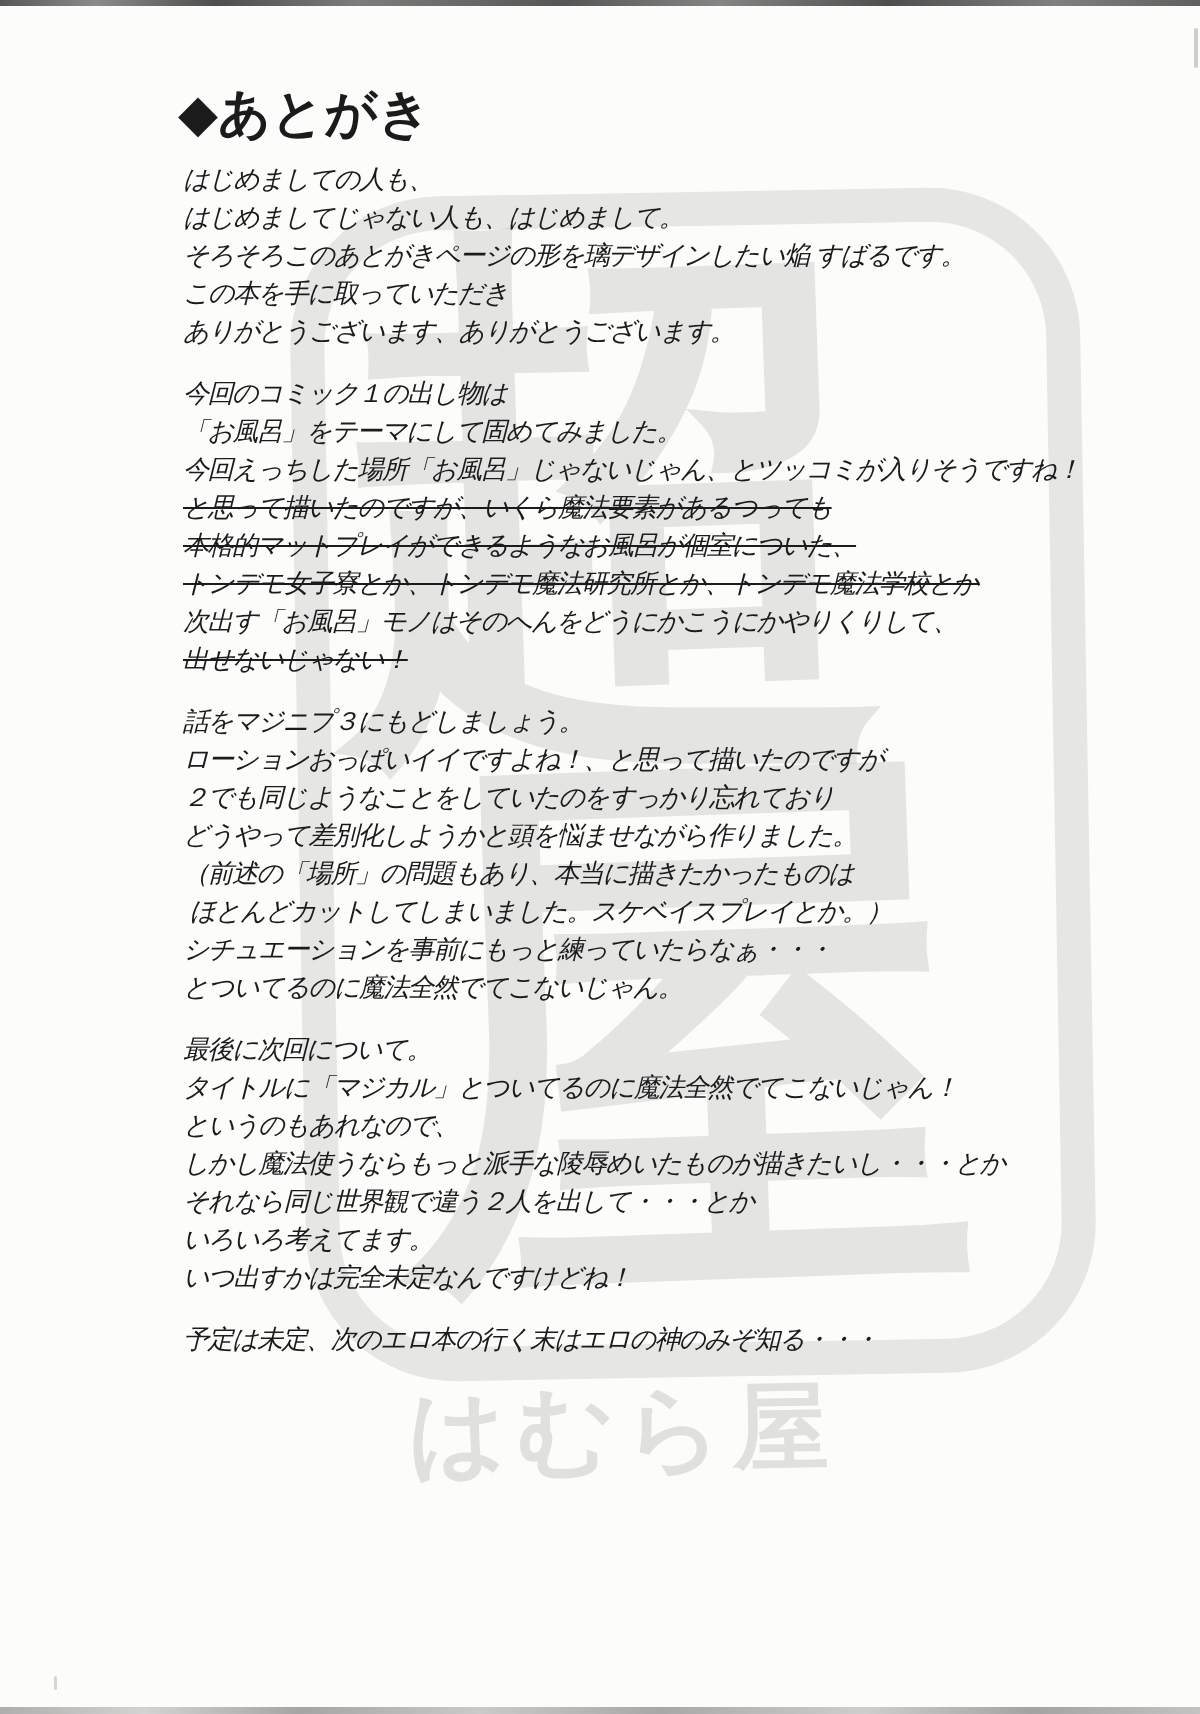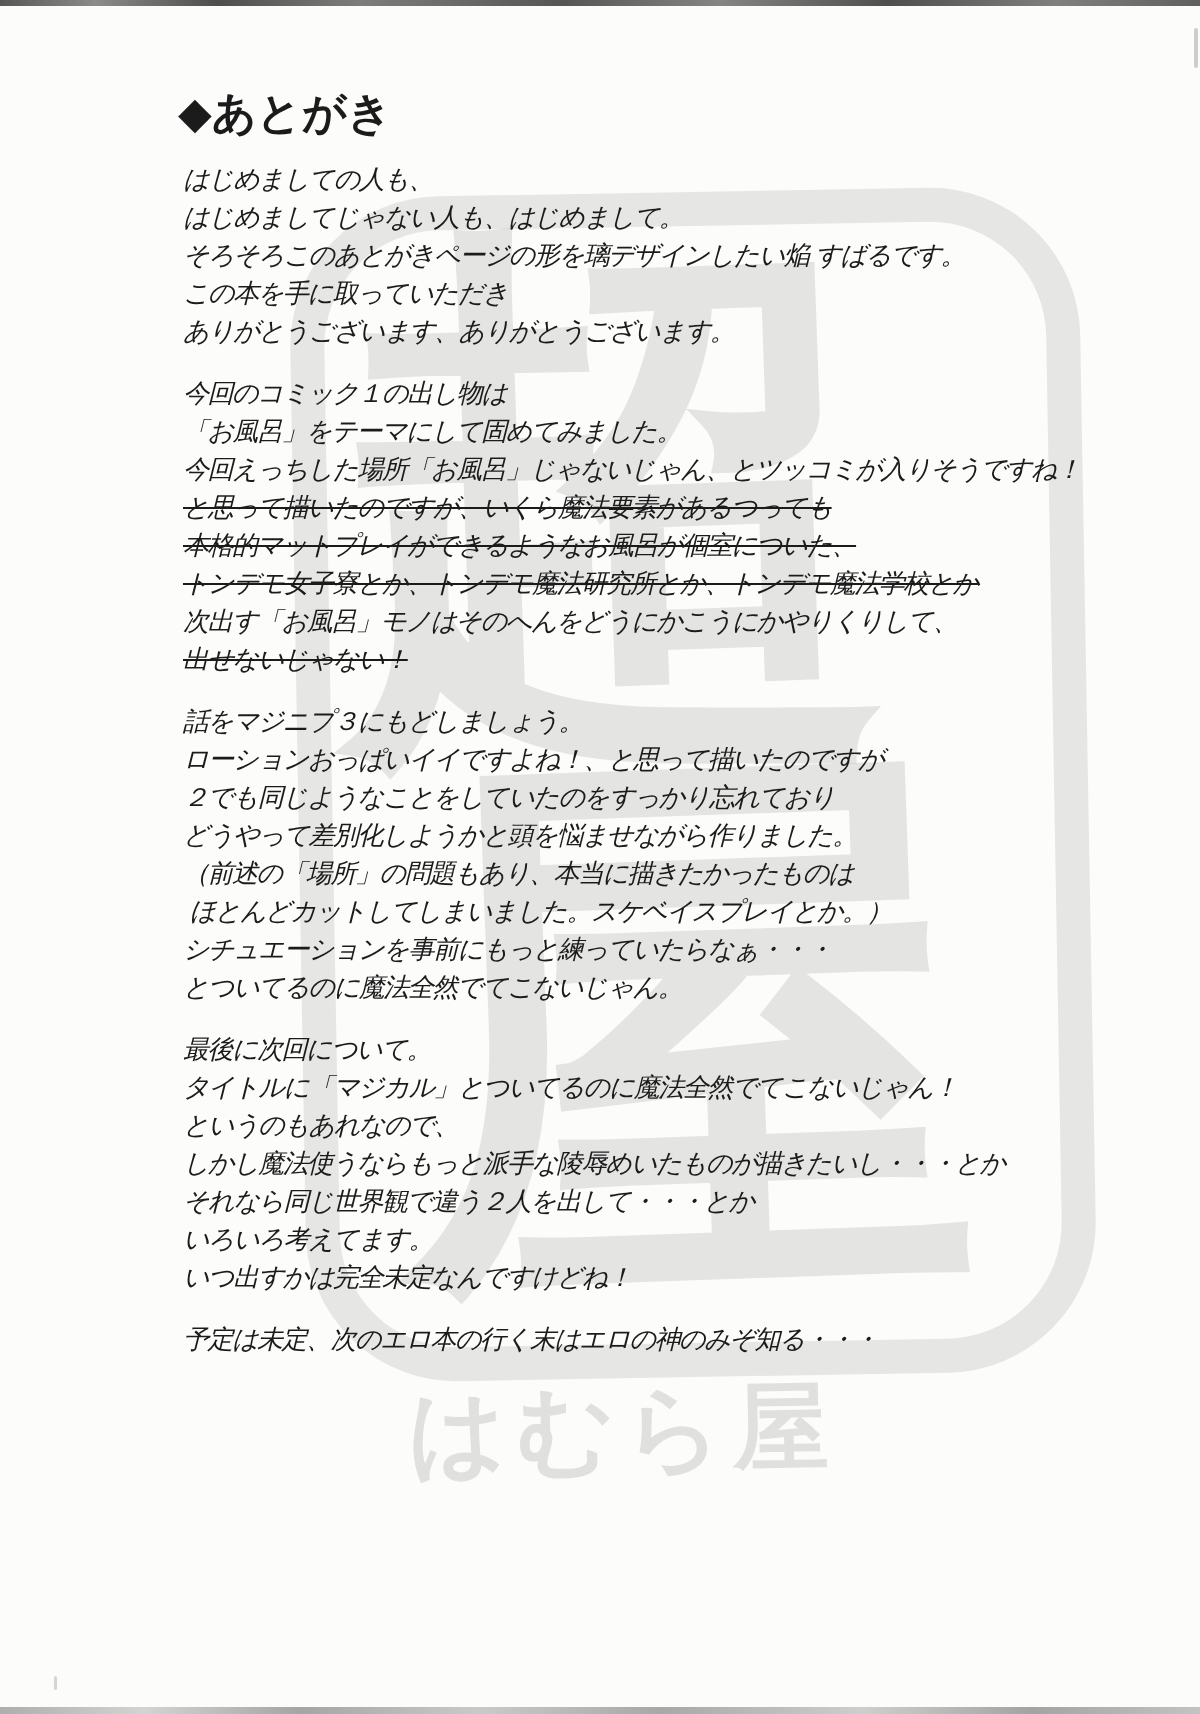--- a/index.html
+++ b/index.html
@@ -60,21 +60,21 @@
     font-size:96px;line-height:1;
     letter-spacing:10px;
     color:rgba(40,40,40,0.13);
     transform:rotate(-1deg);
   }
 
   
   .title{
     position:relative;z-index:1;
     margin:84px 8px 0 178px;
-    font-size:44px;line-height:58px;
+    font-size:52px;line-height:58px;
     font-weight:bold;
     letter-spacing:0px;
   }
   .body{
     position:relative;z-index:1;
     margin:18px 0 0 183px;
     font-size:26px;
     line-height:38px;
     letter-spacing:-1.5px;
     font-weight:500;

